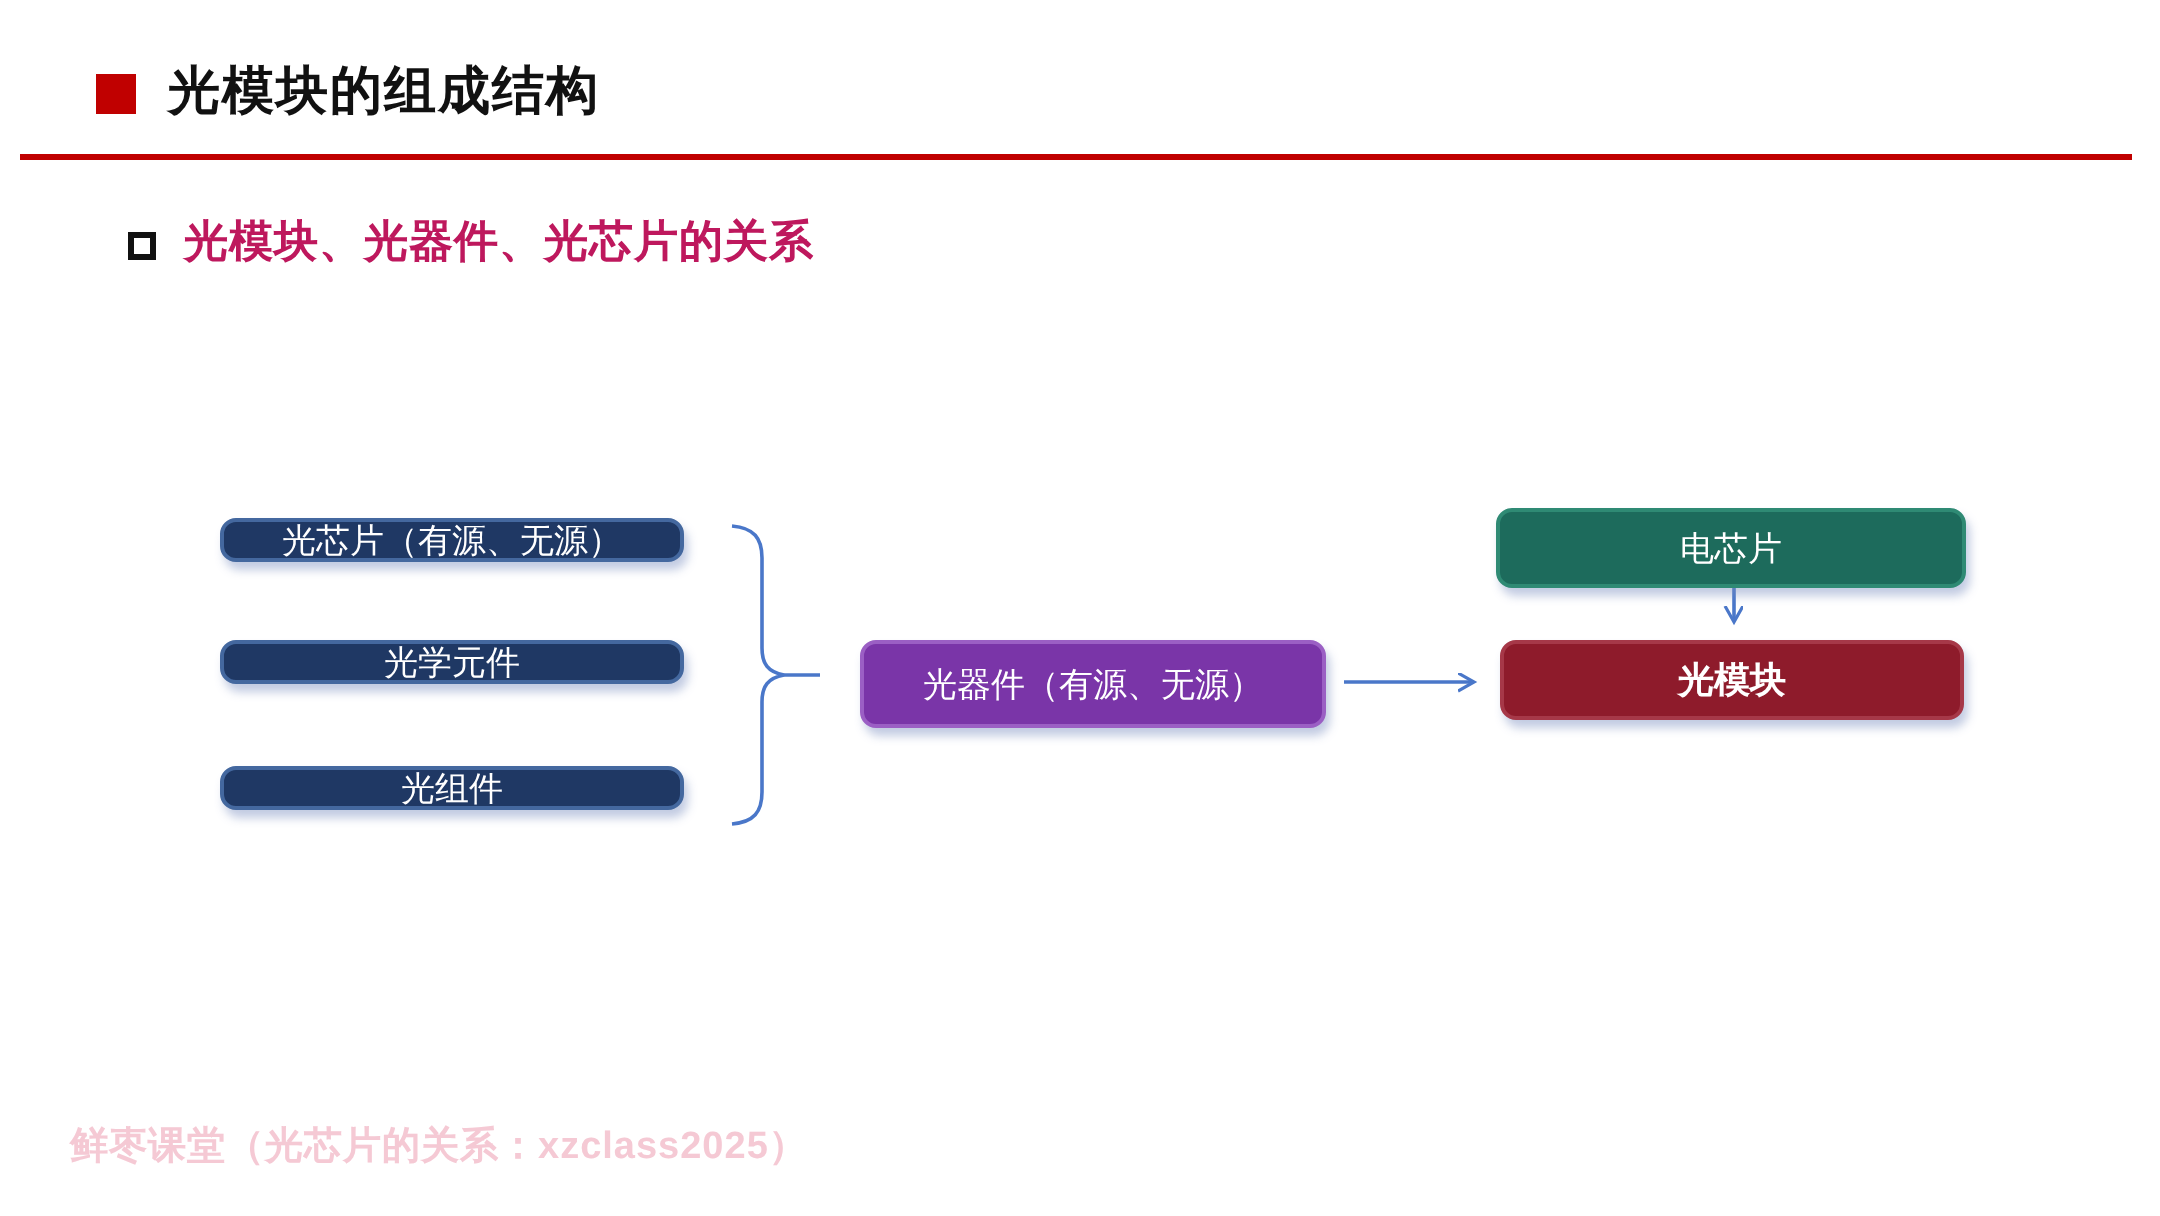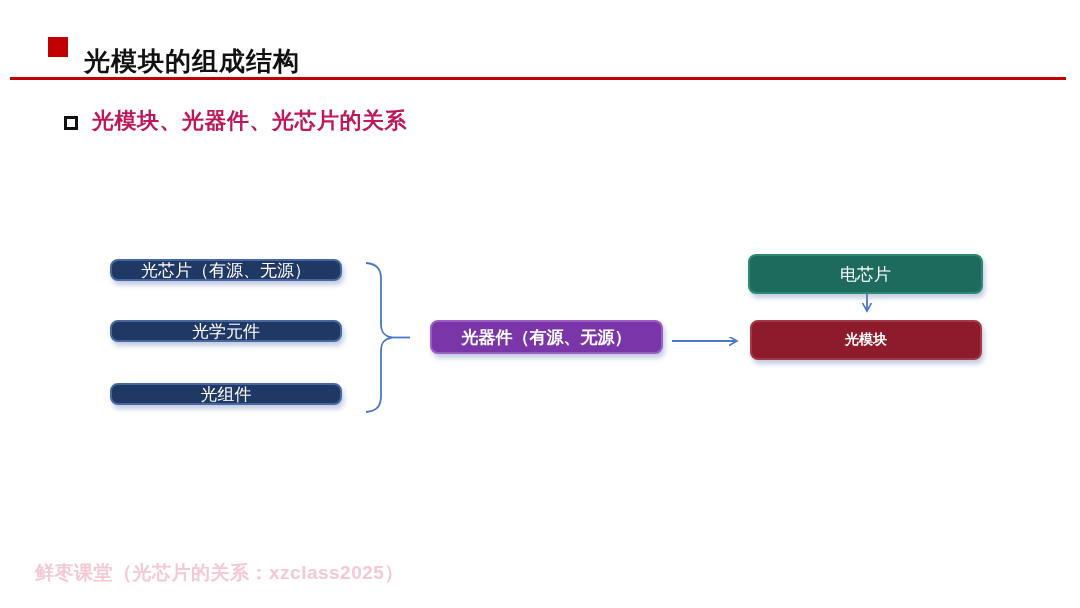--- a/index.html
+++ b/index.html
@@ -11,41 +11,41 @@
     --footer-pink:#f5c9d4;
   }
   *{box-sizing:border-box;margin:0;padding:0;}
   html,body{width:1080px;height:608px;background:#ffffff;overflow:hidden;
     font-family:"Liberation Sans","DejaVu Sans",sans-serif;}
   .slide{position:relative;width:1080px;height:608px;background:#fff;}
 
   .title-bullet{position:absolute;left:48px;top:37px;width:20px;height:20px;
     background:var(--accent-red);}
   .page-title{position:absolute;left:84px;top:28px;font-size:26px;font-weight:bold;
-    color:#111;letter-spacing:1px;margin-top:16px;}
+    color:#111;letter-spacing:1px;}
   .divider{position:absolute;left:10px;top:77px;width:1056px;height:3px;
     background:var(--accent-red);}
 
   .sub-bullet{position:absolute;left:64px;top:116px;width:14px;height:14px;
     border:3px solid #111;background:#fff;}
   .sub-title{position:absolute;left:92px;top:106px;font-size:22px;font-weight:bold;
     color:#be185d;letter-spacing:0.5px;}
 
   .node{position:absolute;display:flex;align-items:center;justify-content:center;
     color:#fff;font-size:17px;border-radius:8px;
     box-shadow:2px 4px 5px rgba(120,140,190,0.45);}
   .node-navy{background:var(--navy);border:2px solid var(--navy-border);
     left:110px;width:232px;height:22px;}
   #navy1{top:259px;} #navy2{top:320px;} #navy3{top:383px;}
   .node-purple{background:var(--purple);border:2px solid var(--purple-border);
-    left:430px;top:320px;width:233px;height:34px;font-weight:bold;}
+    left:430px;top:320px;width:233px;height:44px;}
   .node-teal{background:var(--teal);border:2px solid var(--teal-border);
     left:748px;top:218px;width:235px;height:40px;margin-top:36px;}
   .node-red{background:var(--dark-red);border:2px solid var(--dark-red-border);
-    left:750px;top:320px;width:232px;height:40px;font-weight:bold;font-size:14px;}
+    left:750px;top:320px;width:232px;height:40px;font-weight:bold;font-size:18px;}
 
   .connectors{position:absolute;left:0;top:0;width:1080px;height:608px;
     pointer-events:none;}
   .connectors path,.connectors line{stroke:var(--connector-blue);fill:none;}
 
   .footer{position:absolute;left:35px;top:560px;font-size:19px;font-weight:bold;
     color:var(--footer-pink);letter-spacing:0.5px;}
 </style>
 </head>
 <body>

